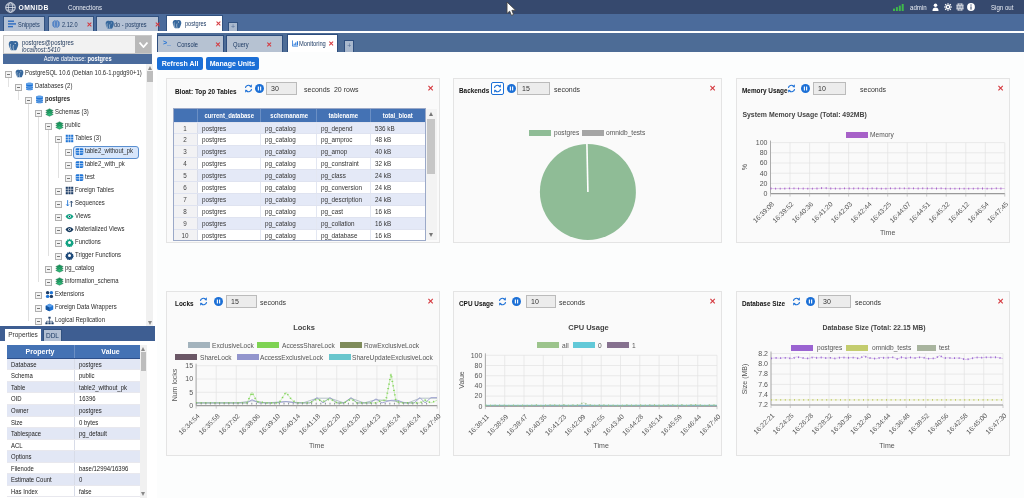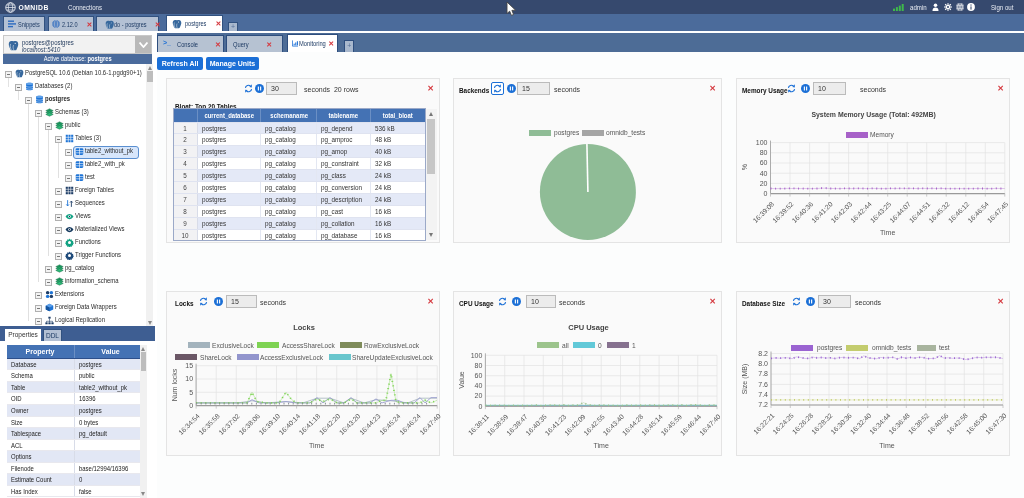--- a/index.html
+++ b/index.html
@@ -453,21 +453,21 @@
   </div>
   <div class="abs" style="left:186.5px; bottom:0; width:10.5px; height:12px; background:#a9b8cd; border:1px solid #2e4e7e; border-bottom:none;">
       <span class="abs" style="left:2.8px; top:0.5px; color:#56719a; font-size:7px;">+</span>
     </div>
 </div>
 
 <div class="btn" style="left:157px; top:57px; width:46px; height:13px;">Refresh All</div>
 <div class="btn" style="left:206px; top:57px; width:53px; height:13px;">Manage Units</div>
 
 <div class="panel" id="p-bloat" style="left:166px; top:78px; width:274px; height:165px;">
-    <div class="ph-title" style="left:8px; top:23px; white-space:nowrap;"><span style="display:inline-block; transform:scaleX(0.8); transform-origin:left;">Bloat: Top 20 Tables</span></div>
+    <div class="ph-title" style="left:8px; top:8px; white-space:nowrap;"><span style="display:inline-block; transform:scaleX(0.8); transform-origin:left;">Bloat: Top 20 Tables</span></div>
     <svg class="abs" style="left:77px; top:4.5px;" width="9" height="9" viewBox="0 0 16 16">
       <g fill="none" stroke="#1b6fd6" stroke-width="2">
         <path d="M2.5 7 A5.5 5.5 0 0 1 11.6 3.6"></path>
         <path d="M13.5 9 A5.5 5.5 0 0 1 4.4 12.4"></path>
       </g>
       <polygon points="13.9,0.6 13.9,6 9.5,5.2" fill="#1b6fd6"></polygon>
       <polygon points="2.1,15.4 2.1,10 6.5,10.8" fill="#1b6fd6"></polygon>
     </svg>
     <svg class="abs" style="left:88px; top:4.5px;" width="9" height="9" viewBox="0 0 16 16">
       <circle cx="8" cy="8" r="8" fill="#1b6fd6"></circle>
@@ -601,21 +601,21 @@
       <polygon points="2.1,15.4 2.1,10 6.5,10.8" fill="#1b6fd6"></polygon>
     </svg>
     <svg class="abs" style="left:64px; top:4.5px;" width="9" height="9" viewBox="0 0 16 16">
       <circle cx="8" cy="8" r="8" fill="#1b6fd6"></circle>
       <rect x="5" y="4.5" width="2" height="7" fill="#fff"></rect>
       <rect x="9" y="4.5" width="2" height="7" fill="#fff"></rect>
     </svg>
     <div class="ph-input" style="left:76px; top:3px; width:33px; height:13px;">10</div>
     <div class="ph-sec" style="left:123px; top:6.5px;">seconds</div>
     <div class="ph-x" style="right:5px; top:5px;">✕</div>
-    <div class="abs" style="left:0; top:31px; width:274px; text-align:center; font-size:7.5px; font-weight:bold; color:#444;"><span style="display:inline-block; transform:scaleX(0.92);">System Memory Usage (Total: 492MB)</span></div>
+    <div class="abs" style="left:0; top:31px; width:274px; text-align:left; font-size:7.5px; font-weight:bold; color:#444;"><span style="display:inline-block; transform:scaleX(0.92);">System Memory Usage (Total: 492MB)</span></div>
     <div class="abs" style="left:109.2px; top:52.6px; width:22px; height:6px; background:#a761c8;"></div>
     <div class="abs" style="left:132.5px; top:51.1px; font-size:7.5px; color:#555; white-space:nowrap;"><span style="display:inline-block; transform:scaleX(0.88); transform-origin:left;">Memory</span></div>
     <svg class="abs" style="left:0; top:0; overflow:visible;" width="274" height="163" viewBox="0 0 274 163">
       <line x1="33.5" y1="63.6" x2="267.8" y2="63.6" stroke="#e3e3e3" stroke-width="0.7"></line>
       <line x1="33.5" y1="73.8" x2="267.8" y2="73.8" stroke="#e3e3e3" stroke-width="0.7"></line>
       <line x1="33.5" y1="84.0" x2="267.8" y2="84.0" stroke="#e3e3e3" stroke-width="0.7"></line>
       <line x1="33.5" y1="94.2" x2="267.8" y2="94.2" stroke="#e3e3e3" stroke-width="0.7"></line>
       <line x1="33.5" y1="104.4" x2="267.8" y2="104.4" stroke="#e3e3e3" stroke-width="0.7"></line>
       <line x1="33.5" y1="114.6" x2="267.8" y2="114.6" stroke="#e3e3e3" stroke-width="0.7"></line>
       <line x1="33.5" y1="63.6" x2="33.5" y2="114.6" stroke="#e3e3e3" stroke-width="0.7"></line>
@@ -859,20 +859,21 @@
       <polygon points="2.1,15.4 2.1,10 6.5,10.8" fill="#1b6fd6"></polygon>
     </svg>
     <svg class="abs" style="left:69px; top:4.5px;" width="9" height="9" viewBox="0 0 16 16">
       <circle cx="8" cy="8" r="8" fill="#1b6fd6"></circle>
       <rect x="5" y="4.5" width="2" height="7" fill="#fff"></rect>
       <rect x="9" y="4.5" width="2" height="7" fill="#fff"></rect>
     </svg>
     <div class="ph-input" style="left:81px; top:3px; width:33px; height:13px;">30</div>
     <div class="ph-sec" style="left:118px; top:6.5px;">seconds</div>
     <div class="ph-x" style="right:5px; top:5px;">✕</div>
+    <div class="abs" style="left:0; top:31px; width:274px; text-align:center; font-size:7.5px; font-weight:bold; color:#444;"><span style="display:inline-block; transform:scaleX(0.92);">Database Size (Total: 22.15 MB)</span></div>
     <div class="abs" style="left:53.9px; top:52.6px; width:22px; height:6px; background:#9a63d1;"></div>
     <div class="abs" style="left:79.5px; top:51.1px; font-size:7.5px; color:#555; white-space:nowrap;"><span style="display:inline-block; transform:scaleX(0.88); transform-origin:left;">postgres</span></div>
     <div class="abs" style="left:109.2px; top:52.6px; width:22px; height:6px; background:#c3cc6e;"></div>
     <div class="abs" style="left:134.8px; top:51.1px; font-size:7.5px; color:#555; white-space:nowrap;"><span style="display:inline-block; transform:scaleX(0.88); transform-origin:left;">omnidb_tests</span></div>
     <div class="abs" style="left:179.8px; top:52.6px; width:19px; height:6px; background:#a8b49e;"></div>
     <div class="abs" style="left:201.7px; top:51.1px; font-size:7.5px; color:#555; white-space:nowrap;"><span style="display:inline-block; transform:scaleX(0.88); transform-origin:left;">test</span></div>
     <svg class="abs" style="left:0; top:0; overflow:visible;" width="274" height="165" viewBox="0 0 274 165">
       <line x1="34" y1="61.5" x2="266" y2="61.5" stroke="#e3e3e3" stroke-width="0.7"></line>
       <line x1="34" y1="71.8" x2="266" y2="71.8" stroke="#e3e3e3" stroke-width="0.7"></line>
       <line x1="34" y1="82.1" x2="266" y2="82.1" stroke="#e3e3e3" stroke-width="0.7"></line>

